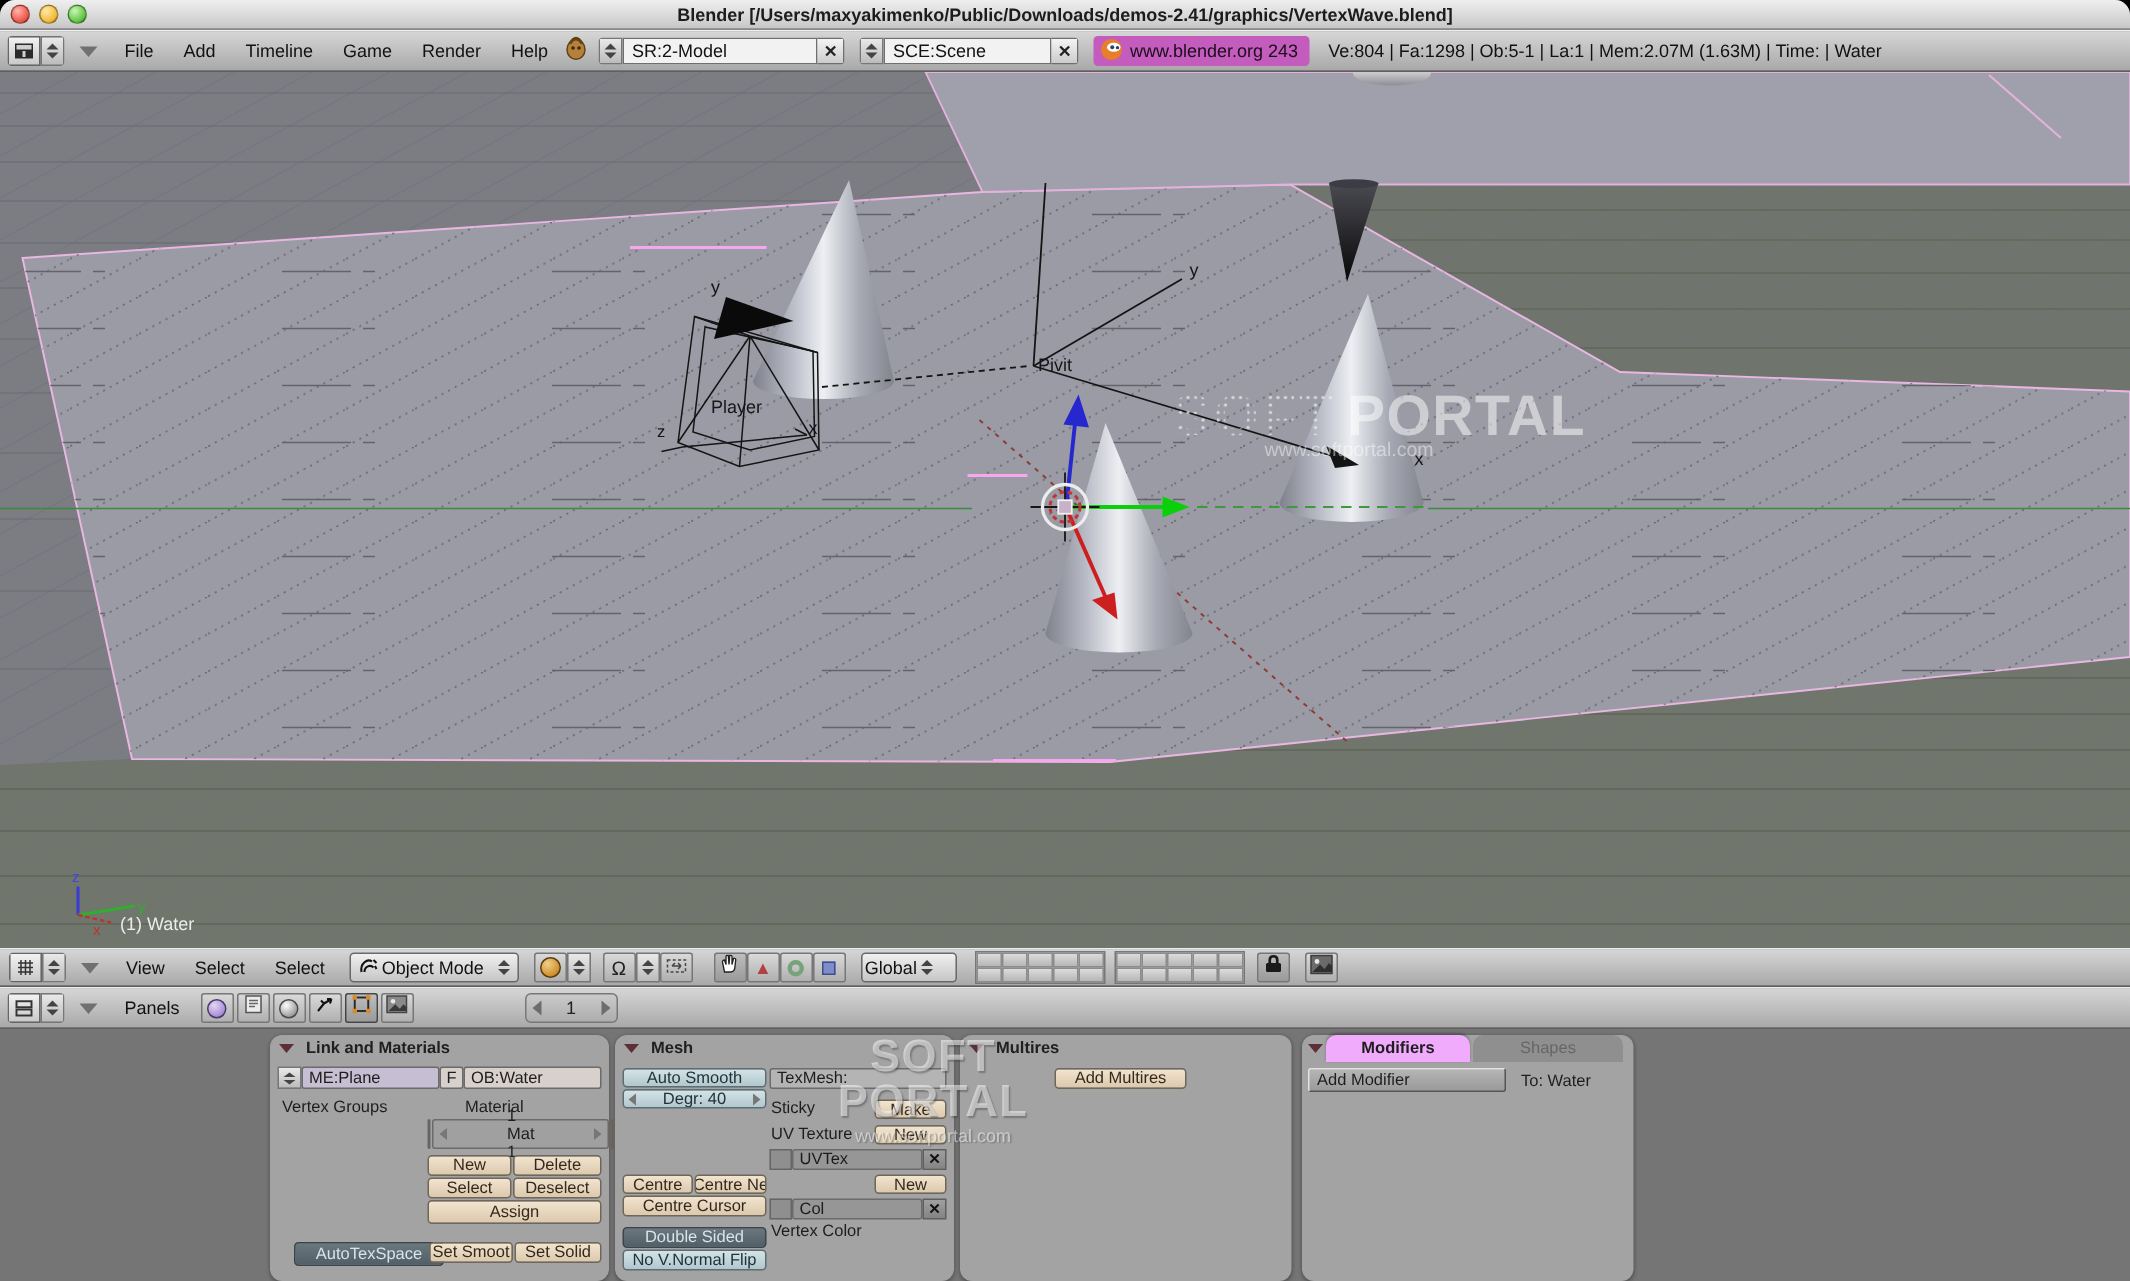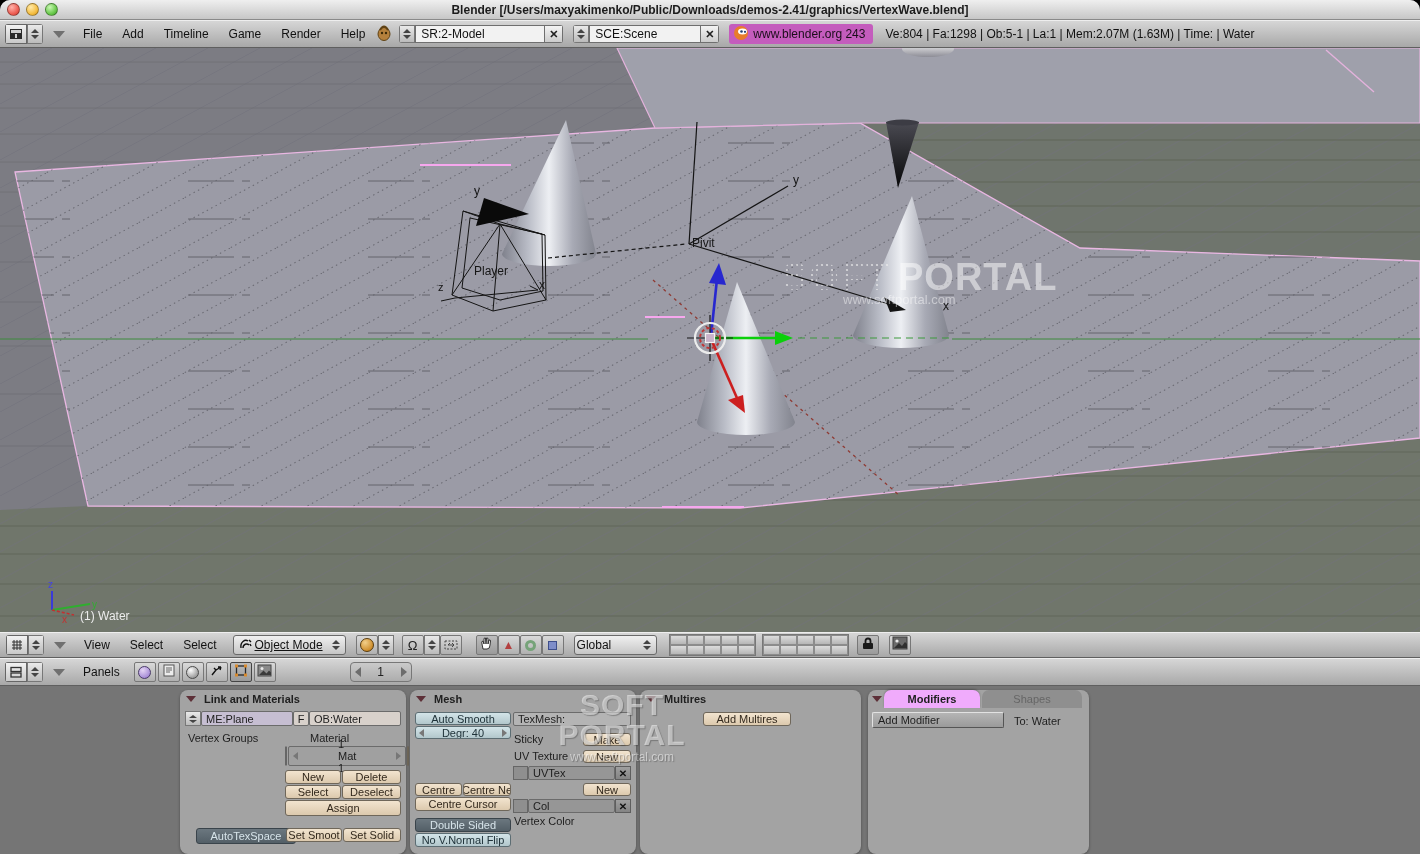--- a/index.html
+++ b/index.html
@@ -305,21 +305,21 @@
     <div class="tri-down"></div>
     <div class="menu">View</div>
     <div class="menu">Select</div>
     <div class="menu">Select</div>
     <div class="modebox">
       <span style="margin:0 3px;">
         <svg width="13" height="13">
             <path d="M2,11 C1,5 6,2 9,4 M4,11 C4,7 8,6 10,8 M10,3 L12,5 M11,7 L12,9" stroke="#111" stroke-width="1.4" fill="none"></path>
           </svg>
       </span>
-      <span style="padding-right:6px;text-decoration:underline;">Object Mode</span>
+      <span style="padding-right:6px;">Object Mode</span>
       <div class="stp" style="border:none;background:none;">
           <i class="up"></i>
           <i class="dn"></i>
         </div>
     </div>
     <div class="grp">
       <div class="iconbtn">
         <span style="width:14px;height:14px;border-radius:50%;background:radial-gradient(circle at 35% 30%,#f2cf8a,#cf8f2e 70%,#8a5a12);border:1px solid #5a3c0c;"></span>
       </div>
       <div class="stp">
@@ -351,21 +351,21 @@
       <div class="iconbtn">
           <span style="font-size:12px;color:#b34040;">▲</span>
         </div>
       <div class="iconbtn">
           <span style="width:11px;height:11px;border-radius:50%;border:3px solid #76a379;"></span>
         </div>
       <div class="iconbtn">
           <span style="width:9px;height:9px;background:#7e8dc9;border:1px solid #3e4e8a;"></span>
         </div>
     </div>
-    <div class="modebox" style="width:83px;justify-content:space-between;">
+    <div class="modebox" style="width:64px;">
       <span>Global</span>
       <div class="stp" style="border:none;background:none;">
           <i class="up"></i>
           <i class="dn"></i>
         </div>
     </div>
     <div class="layergrid">
       <div></div>
         <div></div>
         <div></div>

